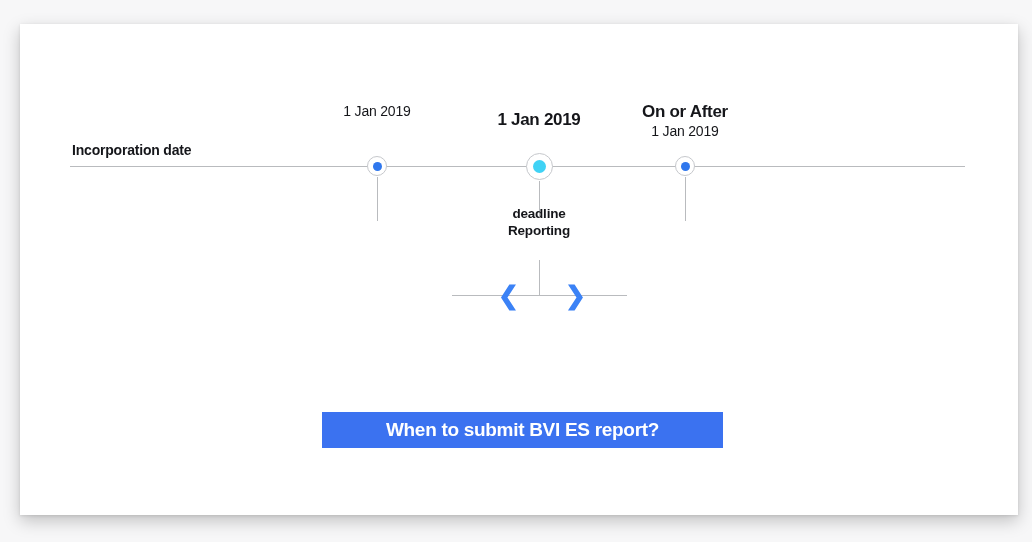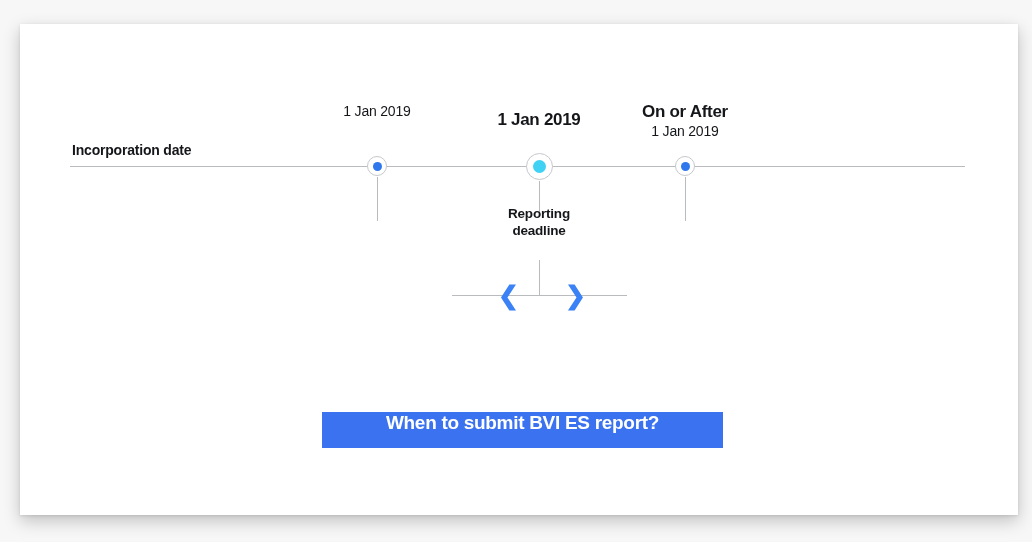--- a/index.html
+++ b/index.html
@@ -196,21 +196,21 @@
 
   
   #bottom-banner {
     position: absolute;
     left: 302px;
     top: 388px;
     width: 401px;
     height: 36px;
     background: #3b72f0;
     display: flex;
-    align-items: flex-start;
+    align-items: center;
     justify-content: center;
   }
   #bottom-banner-text {
     color: #ffffff;
     font-size: 19px;
     font-weight: bold;
     letter-spacing: -0.3px;
     white-space: nowrap;
   }
 </style>
@@ -245,22 +245,22 @@
   <div class="marker marker-small" id="marker-onafter">
     <span class="marker-dot"></span>
   </div>
 
   <div class="stem" id="stem-left"></div>
   <div class="stem" id="stem-center"></div>
   <div class="stem" id="stem-center-lower"></div>
   <div class="stem" id="stem-right"></div>
 
   <div id="reporting-deadline-label">
+    <div>deadline</div>
     <div>Reporting</div>
-    <div>deadline</div>
   </div>
 
 
 
   <div id="arrow-line"></div>
   <div class="chevron" id="chevron-left">❮</div>
   <div class="chevron" id="chevron-right">❯</div>
 
   <div id="bottom-banner">
     <span id="bottom-banner-text">When to submit BVI ES report?</span>

